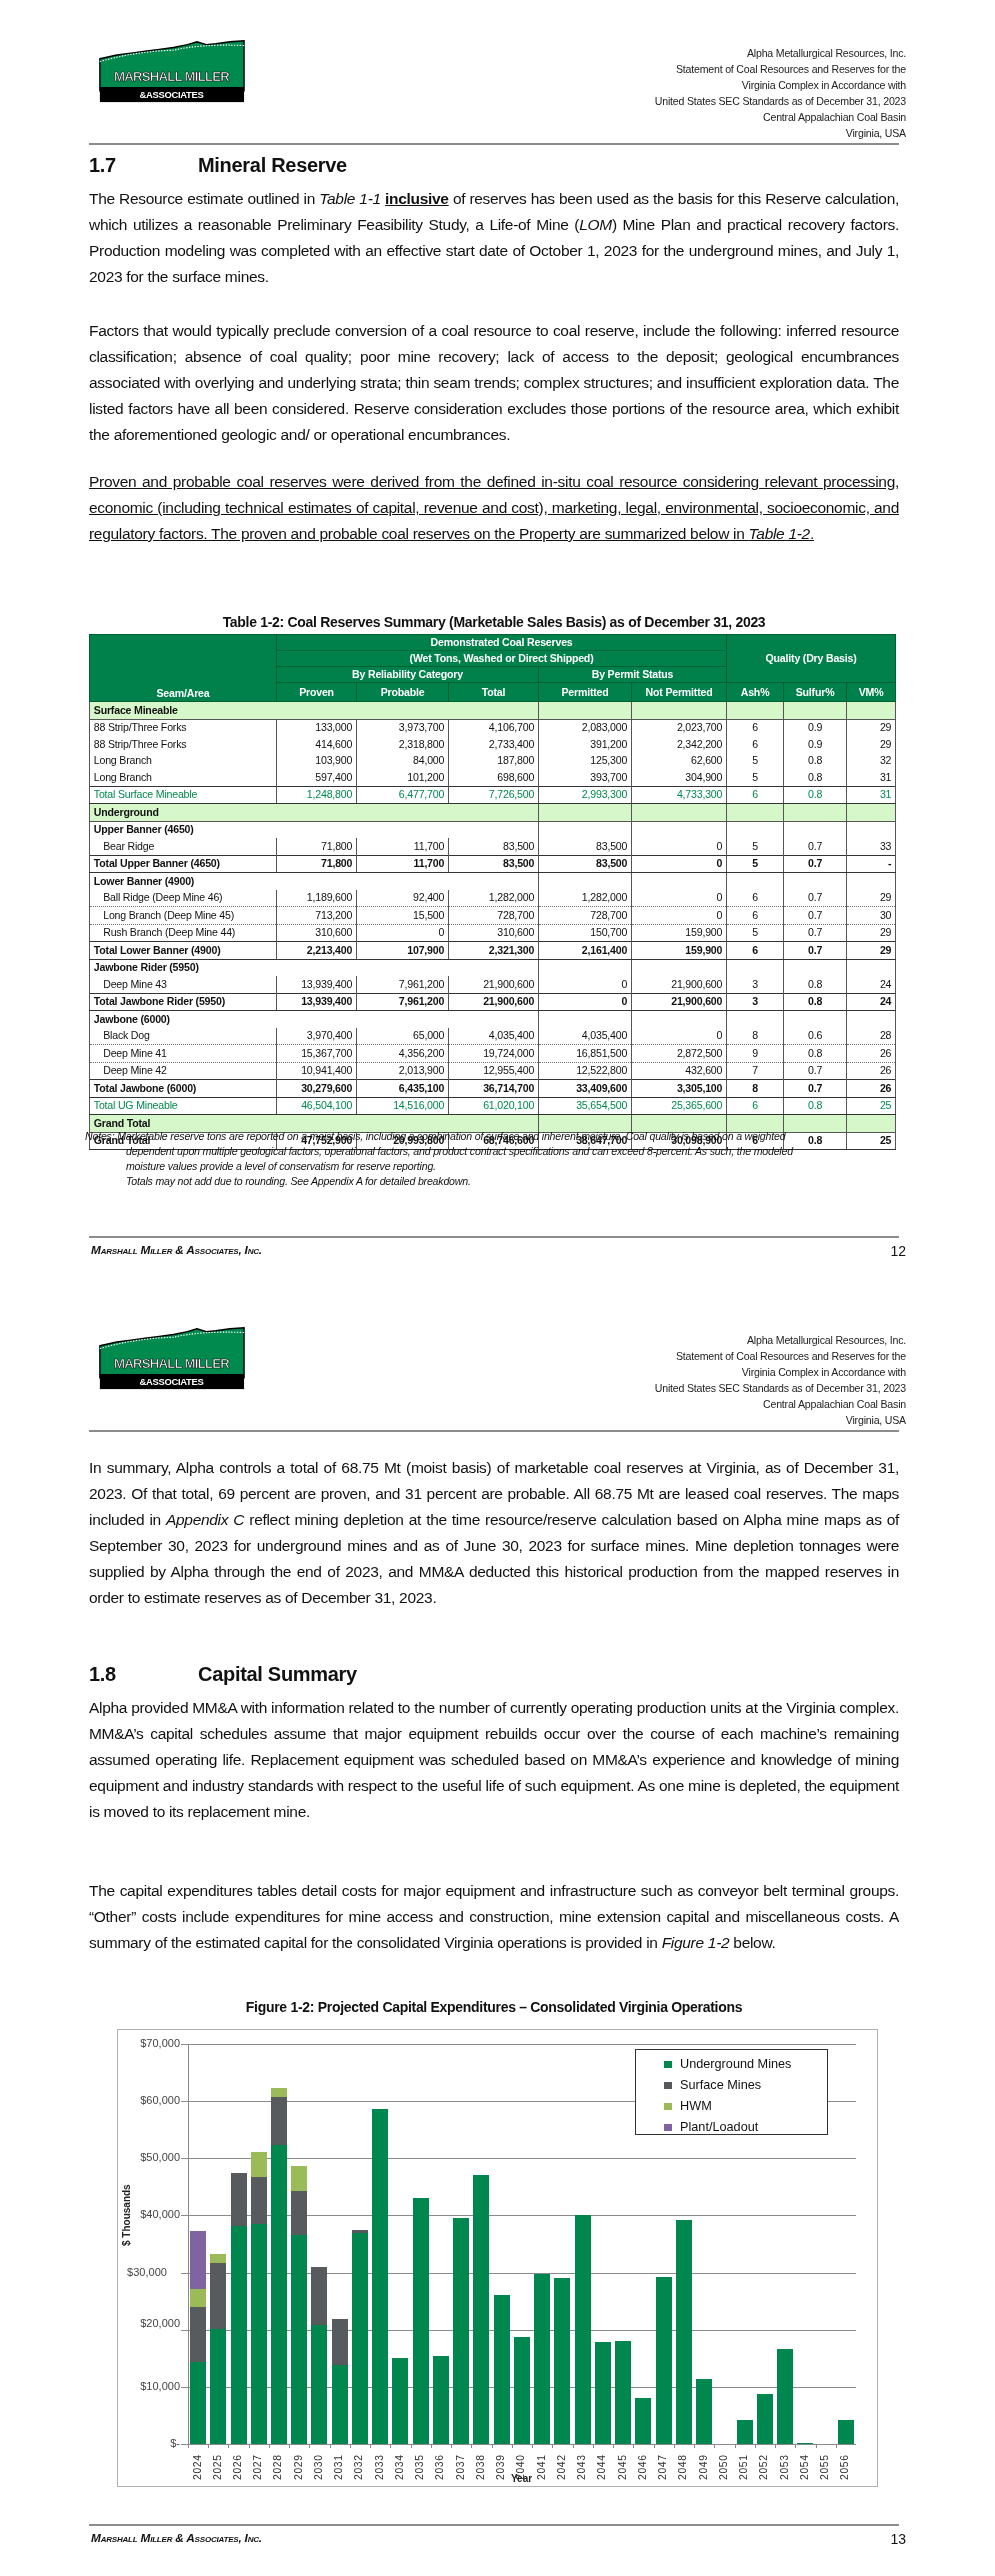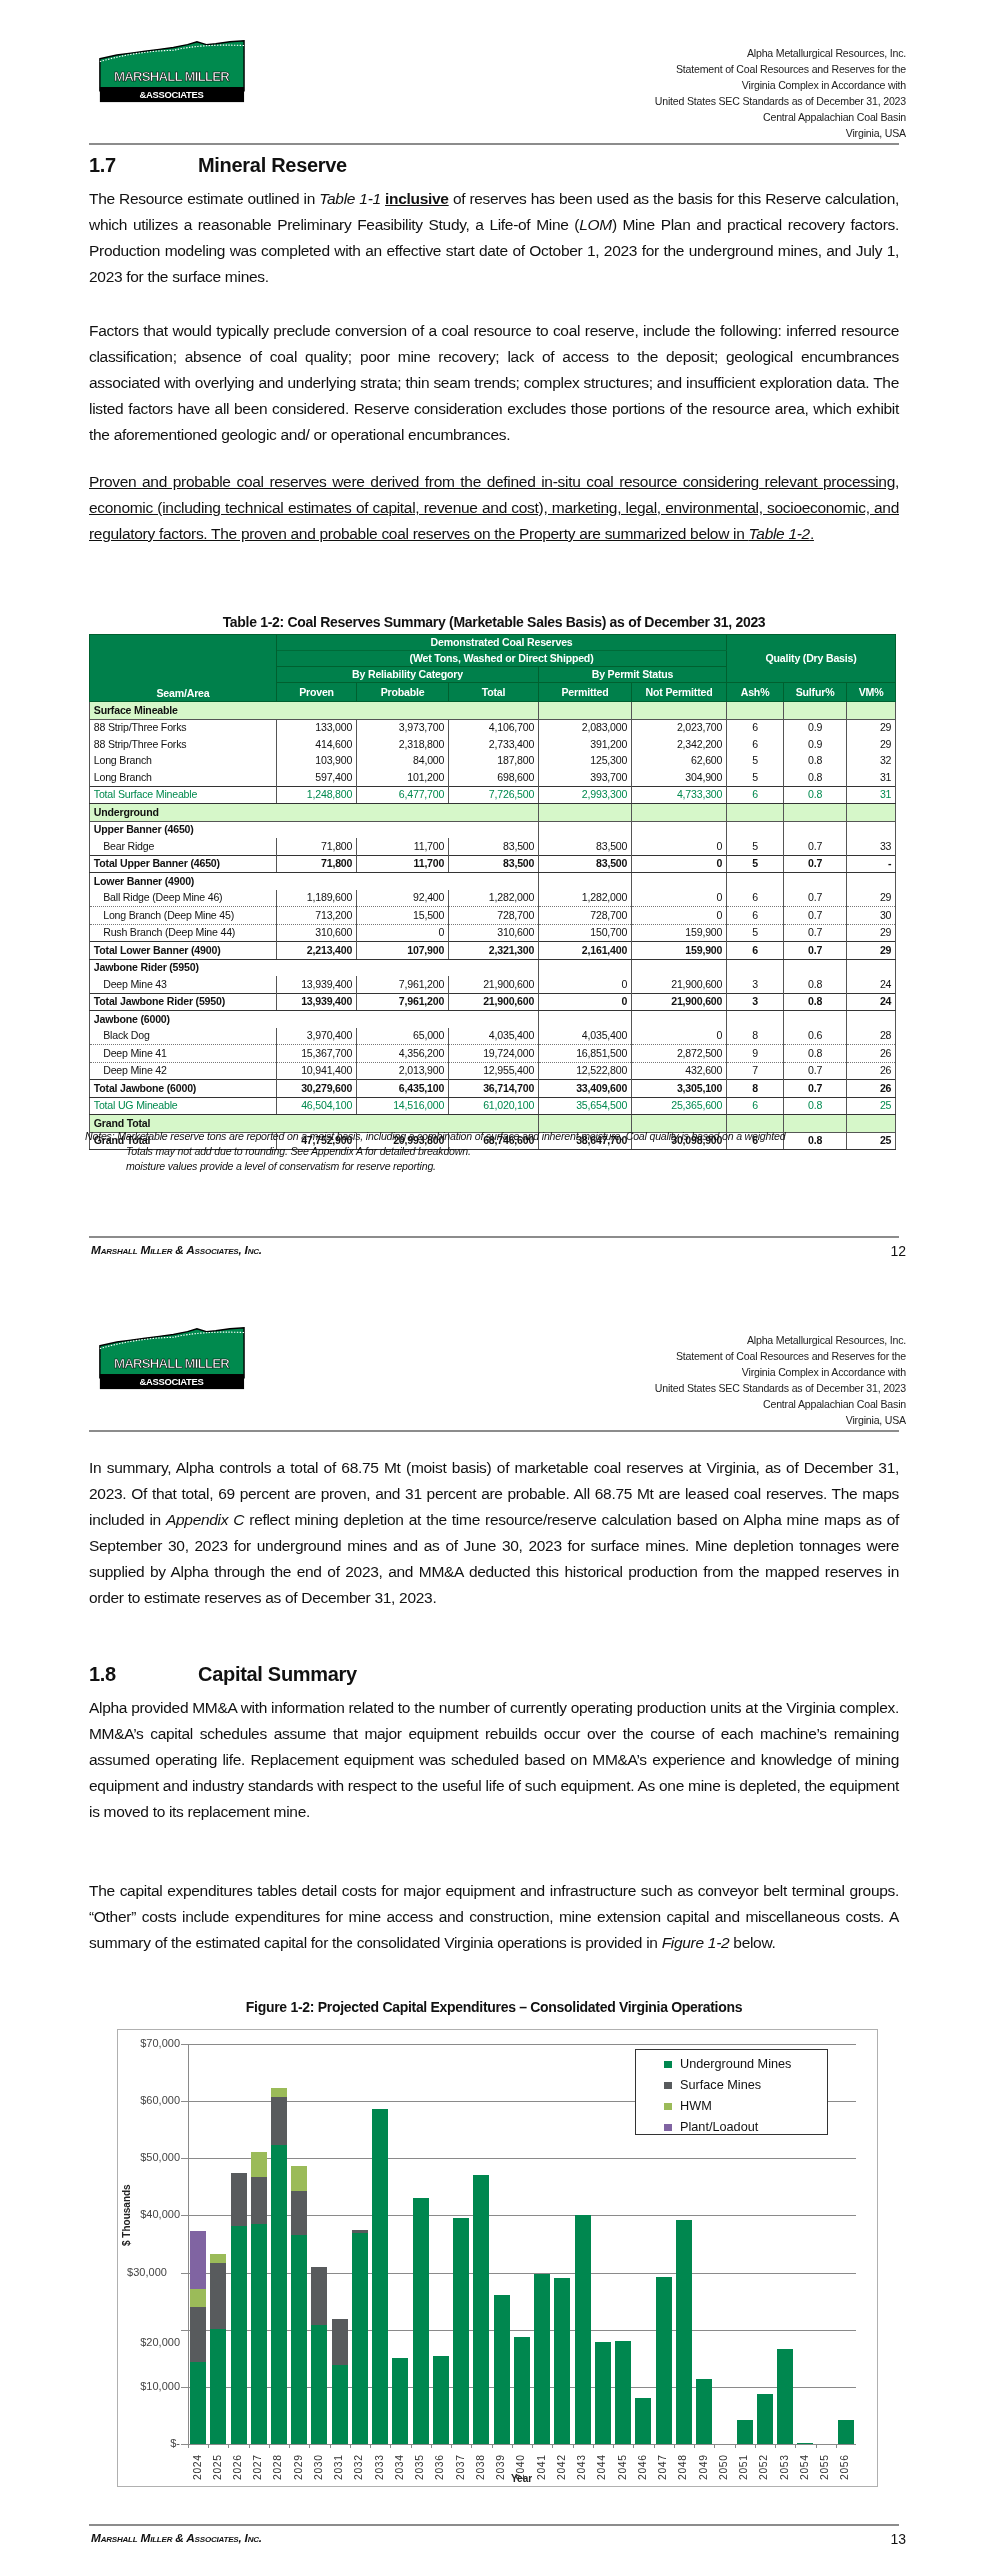--- a/index.html
+++ b/index.html
@@ -391,22 +391,23 @@
         <td class="num">30,098,900</td>
         <td class="ctr">6</td>
         <td class="ctr">0.8</td>
         <td class="num">25</td>
       </tr>
     </tbody>
 </table>
 
 <div class="abs notes" style="top:1129px;">
   <span>Notes:  Marketable reserve tons are reported on a moist basis, including a combination of surface and inherent moisture.  Coal quality is based on a weighted</span>
+  <span class="indent">dependent upon multiple geological factors, operational factors, and product contract specifications and can exceed 8-percent.  As such, the modeled</span>
+  <span class="indent">moisture values provide a level of conservatism for reserve reporting.</span>
   <span class="indent">Totals may not add due to rounding.  See Appendix A for detailed breakdown.</span>
-  <span class="indent">moisture values provide a level of conservatism for reserve reporting.</span>
 </div>
 
 <div class="abs rule" style="top:1236px;"></div>
 <div class="abs footer-co" style="top:1243px;">Marshall Miller &amp; Associates, Inc.</div>
 <div class="abs footer-pg" style="top:1243px;">12</div>
 
 <div class="abs logo" style="left:98px; top:1325px;">
   <svg width="147" height="66" viewBox="0 0 156 70">
     <path d="M2 22 L20 18 L35 16 L50 14 L65 12 L80 10 L95 7 L105 4 L115 7 L125 6 L140 4 L155 3 L155 56 L2 56 Z" fill="#008a4e" stroke="#000" stroke-width="1.5"></path>
     <path d="M2 25 Q40 14 80 13 Q110 6 155 8" fill="none" stroke="#fff" stroke-width="1.2" stroke-dasharray="1.5 1.5"></path>
@@ -442,21 +443,21 @@
 <div class="abs caption" style="top:1999px;">Figure 1-2:  Projected Capital Expenditures – Consolidated Virginia Operations</div>
 
 <div class="abs chart-frame"></div>
 <div class="abs plot" id="plot">
   <div class="yaxis"></div>
 <div class="grid" style="top: 400px;"></div>
     <div class="ytick" style="top: 400px; left: -74px; right: auto;">$-</div>
     <div class="grid" style="top: 343px;"></div>
     <div class="ytick" style="top: 343px; left: -74px; right: auto;">$10,000</div>
     <div class="grid" style="top: 286px;"></div>
-    <div class="ytick" style="top: 299px; left: -74px; right: auto;">$20,000</div>
+    <div class="ytick" style="top: 280px; left: -74px; right: auto;">$20,000</div>
     <div class="grid" style="top: 229px;"></div>
     <div class="ytick" style="top: 229px; left: -74px; right: auto; text-align: center;">$30,000</div>
     <div class="grid" style="top: 171px;"></div>
     <div class="ytick" style="top: 171px; left: -74px; right: auto;">$40,000</div>
     <div class="grid" style="top: 114px;"></div>
     <div class="ytick" style="top: 114px; left: -74px; right: auto;">$50,000</div>
     <div class="grid" style="top: 57px;"></div>
     <div class="ytick" style="top: 57px; left: -74px; right: auto; text-align: right;">$60,000</div>
     <div class="grid" style="top: 0px;"></div>
     <div class="ytick" style="top: 0px; left: -74px; right: auto;">$70,000</div>

